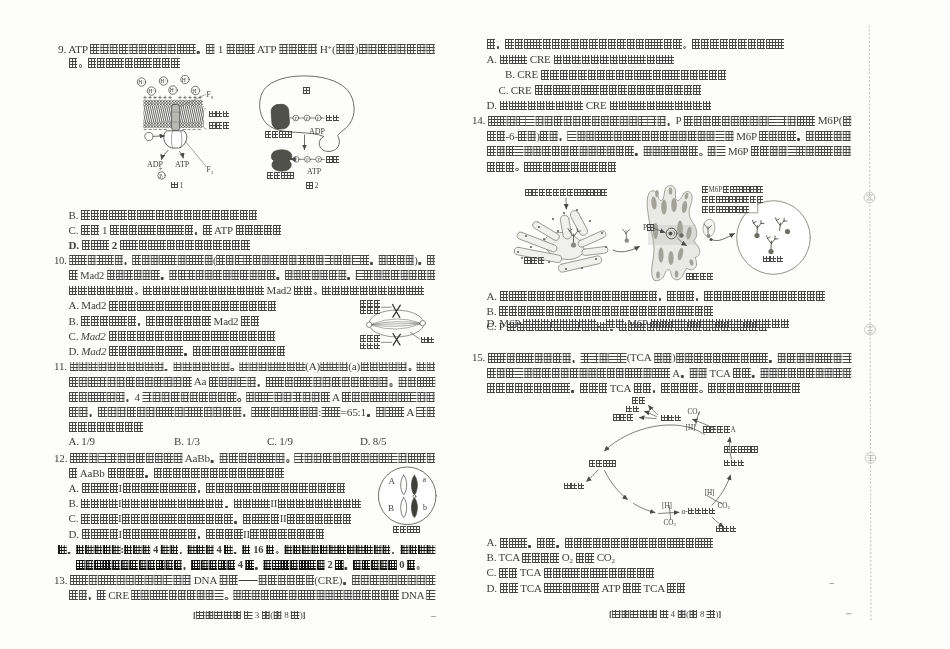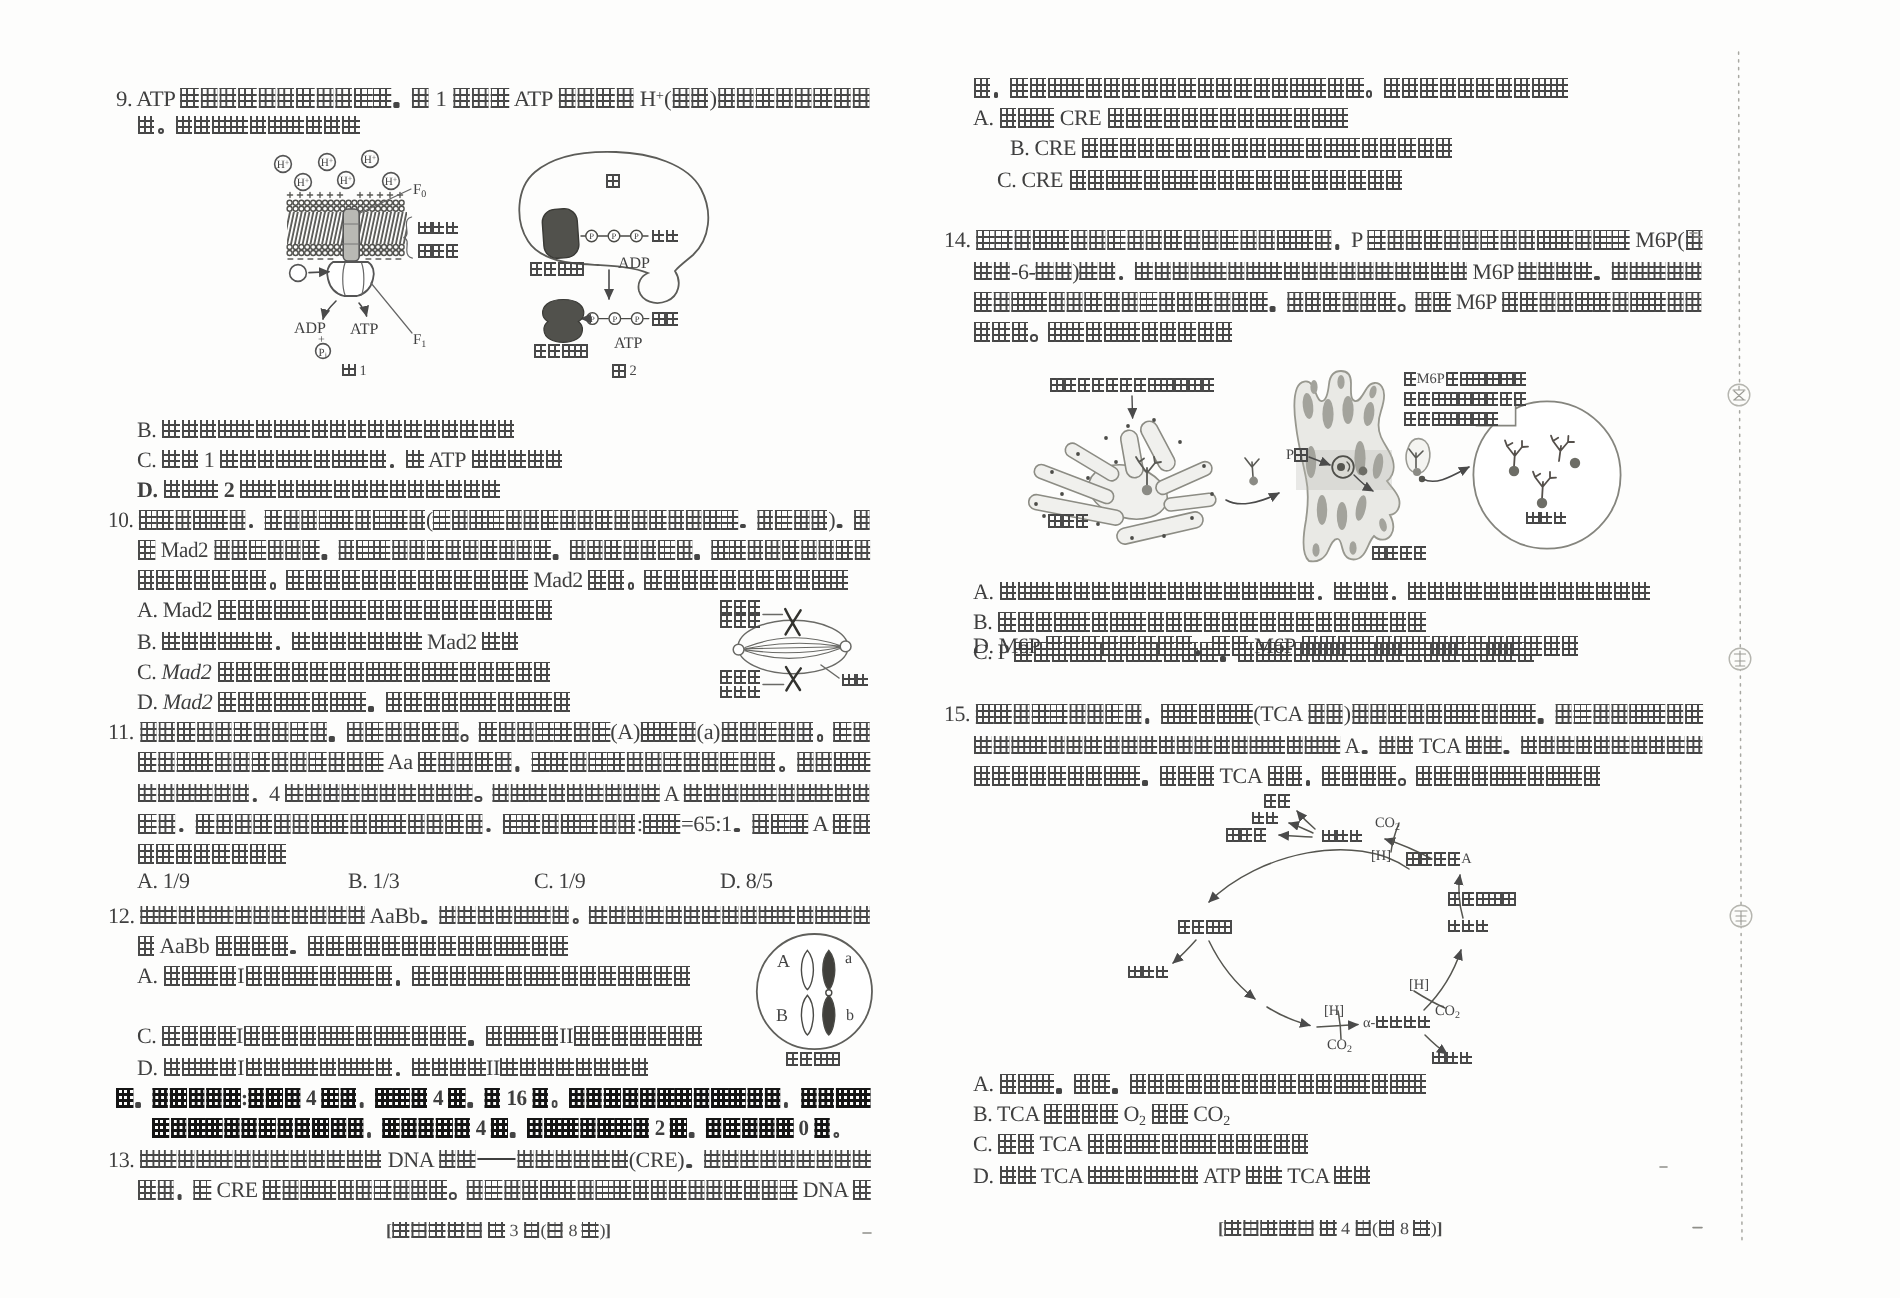--- a/index.html
+++ b/index.html
@@ -42,31 +42,33 @@
 <div class="t" id="L15" style="left:68.5px;top:391.5px;transform:scaleX(1.0071);"><i></i><i></i><i></i><i></i><i></i><i></i><i class="c"></i>4 <i></i><i></i><i></i><i></i><i></i><i></i><i></i><i></i><i></i><i></i><i class="o"></i><i></i><i></i><i></i><i></i><i></i><i></i><i></i><i></i><i></i> A <i></i><i></i><i></i><i></i><i></i><i></i><i></i><i></i><i></i><i></i></div>
 <div class="t" id="L16" style="left:68.5px;top:406.7px;transform:scaleX(1.0309);"><i></i><i></i><i class="c"></i><i></i><i></i><i></i><i></i><i></i><i></i><i></i><i></i><i></i><i></i><i></i><i></i><i></i><i></i><i></i><i class="c"></i><i></i><i></i><i></i><i></i><i></i><i></i><i></i>:<i></i><i></i>=65:1<i class="c"></i><i></i><i></i><i></i> A <i></i><i></i></div>
 <div class="t" id="L17" style="left:68.5px;top:421.9px;"><i></i><i></i><i></i><i></i><i></i><i></i><i></i><i></i></div>
 <div class="t" id="L18" style="left:68.5px;top:436.0px;">A. 1/9</div>
 <div class="t" id="L19" style="left:174.0px;top:436.0px;">B. 1/3</div>
 <div class="t" id="L20" style="left:267.0px;top:436.0px;">C. 1/9</div>
 <div class="t" id="L21" style="left:360.0px;top:436.0px;">D. 8/5</div>
 <div class="t" id="L22" style="left:53.5px;top:452.5px;transform:scaleX(1.0103);">12. <i></i><i></i><i></i><i></i><i></i><i></i><i></i><i></i><i></i><i></i><i></i><i></i> AaBb<i class="c"></i><i></i><i></i><i></i><i></i><i></i><i></i><i></i><i class="o"></i><i></i><i></i><i></i><i></i><i></i><i></i><i></i><i></i><i></i><i></i><i></i><i></i><i></i><i></i><i></i></div>
 <div class="t" id="L23" style="left:68.5px;top:467.7px;"><i></i> AaBb <i></i><i></i><i></i><i></i><i class="c"></i><i></i><i></i><i></i><i></i><i></i><i></i><i></i><i></i><i></i><i></i><i></i><i></i><i></i><i></i></div>
 <div class="t" id="L24" style="left:68.5px;top:482.9px;">A. <i></i><i></i><i></i><i></i>I<i></i><i></i><i></i><i></i><i></i><i></i><i></i><i></i><i class="c"></i><i></i><i></i><i></i><i></i><i></i><i></i><i></i><i></i><i></i><i></i><i></i><i></i><i></i><i></i><i></i></div>
+<div class="t" id="L25" style="left:68.5px;top:498.1px;">B. <i></i><i></i><i></i><i></i>I<i></i><i></i><i></i><i></i><i></i><i></i><i></i><i></i><i></i><i></i><i></i><i class="c"></i><i></i><i></i><i></i><i></i>II<i></i><i></i><i></i><i></i><i></i><i></i><i></i><i></i><i></i></div>
 <div class="t" id="L27" style="left:68.5px;top:528.5px;">D. <i></i><i></i><i></i><i></i>I<i></i><i></i><i></i><i></i><i></i><i></i><i></i><i></i><i class="c"></i><i></i><i></i><i></i><i></i>II<i></i><i></i><i></i><i></i><i></i><i></i><i></i><i></i></div>
 <div class="t" id="L26" style="left:68.5px;top:513.3px;">C. <i></i><i></i><i></i><i></i>I<i></i><i></i><i></i><i></i><i></i><i></i><i></i><i></i><i></i><i></i><i></i><i></i><i class="c"></i><i></i><i></i><i></i><i></i>II<i></i><i></i><i></i><i></i><i></i><i></i><i></i></div>
 <div class="t b" id="L28" style="left:57.5px;top:544.1px;transform:scaleX(0.9598);"><i></i><i class="c"></i><i></i><i></i><i></i><i></i><i></i>:<i></i><i></i><i></i> 4 <i></i><i></i><i class="c"></i><i></i><i></i><i></i> 4 <i></i><i class="c"></i><i></i> 16 <i></i><i class="o"></i><i></i><i></i><i></i><i></i><i></i><i></i><i></i><i></i><i></i><i></i><i></i><i></i><i class="c"></i><i></i><i></i><i></i><i></i></div>
 <div class="t b" id="L29" style="left:75.6px;top:559.3px;transform:scaleX(0.9518);"><i></i><i></i><i></i><i></i><i></i><i></i><i></i><i></i><i></i><i></i><i></i><i></i><i class="c"></i><i></i><i></i><i></i><i></i><i></i> 4 <i></i><i class="c"></i><i></i><i></i><i></i><i></i><i></i><i></i><i></i> 2 <i></i><i class="c"></i><i></i><i></i><i></i><i></i><i></i> 0 <i></i><i class="o"></i></div>
 <div class="t" id="L30" style="left:53.5px;top:574.5px;transform:scaleX(1.0037);">13. <i></i><i></i><i></i><i></i><i></i><i></i><i></i><i></i><i></i><i></i><i></i><i></i><i></i> DNA <i></i><i></i><i class="d"></i><i></i><i></i><i></i><i></i><i></i><i></i>(CRE)<i class="c"></i><i></i><i></i><i></i><i></i><i></i><i></i><i></i><i></i><i></i></div>
 <div class="t" id="L31" style="left:68.5px;top:589.8px;transform:scaleX(0.9902);"><i></i><i></i><i class="c"></i><i></i> CRE <i></i><i></i><i></i><i></i><i></i><i></i><i></i><i></i><i></i><i></i><i class="o"></i><i></i><i></i><i></i><i></i><i></i><i></i><i></i><i></i><i></i><i></i><i></i><i></i><i></i><i></i><i></i><i></i><i></i><i></i> DNA <i></i></div>
 <div class="t f" id="L32" style="left:192.5px;top:610.5px;transform:scaleX(1.0629);"><b class="k">[</b><i></i><i></i><i></i><i></i><i></i>  <i></i> 3 <i></i>(<i></i> 8 <i></i>)<b class="k">]</b></div>
 <div class="t" id="L33" style="left:486.5px;top:38.8px;"><i></i><i class="c"></i><i></i><i></i><i></i><i></i><i></i><i></i><i></i><i></i><i></i><i></i><i></i><i></i><i></i><i></i><i></i><i></i><i></i><i></i><i></i><i class="o"></i><i></i><i></i><i></i><i></i><i></i><i></i><i></i><i></i><i></i><i></i></div>
 <div class="t" id="L34" style="left:486.5px;top:54.1px;">A. <i></i><i></i><i></i> CRE <i></i><i></i><i></i><i></i><i></i><i></i><i></i><i></i><i></i><i></i><i></i><i></i><i></i></div>
 <div class="t" id="L35" style="left:505px;top:69.4px;">B. CRE <i></i><i></i><i></i><i></i><i></i><i></i><i></i><i></i><i></i><i></i><i></i><i></i><i></i><i></i><i></i><i></i><i></i><i></i><i></i><i></i></div>
 <div class="t" id="L36" style="left:486.5px;top:84.7px;margin-left:12px;">C. CRE <i></i><i></i><i></i><i></i><i></i><i></i><i></i><i></i><i></i><i></i><i></i><i></i><i></i><i></i><i></i><i></i><i></i><i></i></div>
+<div class="t" id="L37" style="left:486.5px;top:100.0px;">D. <i></i><i></i><i></i><i></i><i></i><i></i><i></i><i></i><i></i> CRE <i></i><i></i><i></i><i></i><i></i><i></i><i></i><i></i><i></i><i></i><i></i></div>
 <div class="t" id="L38" style="left:471.5px;top:115.3px;transform:scaleX(1.0083);">14. <i></i><i></i><i></i><i></i><i></i><i></i><i></i><i></i><i></i><i></i><i></i><i></i><i></i><i></i><i></i><i></i><i></i><i></i><i></i><i class="c"></i>P <i></i><i></i><i></i><i></i><i></i><i></i><i></i><i></i><i></i><i></i><i></i><i></i><i></i><i></i> M6P(<i></i></div>
 <div class="t" id="L39" style="left:486.5px;top:130.6px;transform:scaleX(0.9935);"><i></i><i></i>-6-<i></i><i></i>)<i></i><i></i><i class="c"></i><i></i><i></i><i></i><i></i><i></i><i></i><i></i><i></i><i></i><i></i><i></i><i></i><i></i><i></i><i></i><i></i><i></i><i></i> M6P <i></i><i></i><i></i><i></i><i class="c"></i><i></i><i></i><i></i><i></i><i></i></div>
 <div class="t" id="L40" style="left:486.5px;top:145.9px;transform:scaleX(0.9854);"><i></i><i></i><i></i><i></i><i></i><i></i><i></i><i></i><i></i><i></i><i></i><i></i><i></i><i></i><i></i><i></i><i class="c"></i><i></i><i></i><i></i><i></i><i></i><i></i><i class="o"></i><i></i><i></i> M6P <i></i><i></i><i></i><i></i><i></i><i></i><i></i><i></i><i></i><i></i><i></i></div>
 <div class="t" id="L41" style="left:486.5px;top:161.2px;"><i></i><i></i><i></i><i class="o"></i><i></i><i></i><i></i><i></i><i></i><i></i><i></i><i></i><i></i><i></i></div>
 <div class="t" id="L42" style="left:486.5px;top:290.5px;">A. <i></i><i></i><i></i><i></i><i></i><i></i><i></i><i></i><i></i><i></i><i></i><i></i><i></i><i></i><i></i><i></i><i></i><i class="c"></i><i></i><i></i><i></i><i class="c"></i><i></i><i></i><i></i><i></i><i></i><i></i><i></i><i></i><i></i><i></i><i></i><i></i><i></i></div>
 <div class="t" id="L43" style="left:486.5px;top:305.8px;">B. <i></i><i></i><i></i><i></i><i></i><i></i><i></i><i></i><i></i><i></i><i></i><i></i><i></i><i></i><i></i><i></i><i></i><i></i><i></i><i></i><i></i><i></i><i></i></div>
 <div class="t" id="L44" style="left:486.5px;top:321.1px;">C. P <i></i><i></i><i></i><i></i><i></i><i></i><i></i><i></i><i></i><i></i><i></i><i class="c"></i><i></i><i></i><i></i><i></i><i></i><i></i><i></i><i></i><i></i><i></i><i></i><i></i><i></i><i></i><i></i><i></i></div>
 <div class="t" id="L45" style="left:486.5px;top:318px;">D. M6P <i></i><i></i><i></i><i></i><i></i><i></i><i></i><i></i><i class="c"></i><i></i><i></i> M6P <i></i><i></i><i></i><i></i><i></i><i></i><i></i><i></i><i></i><i></i><i></i><i></i><i></i><i></i><i></i></div>
 <div class="t" id="L46" style="left:471.5px;top:352.3px;transform:scaleX(0.9961);">15. <i></i><i></i><i></i><i></i><i></i><i></i><i></i><i></i><i></i><i class="c"></i><i></i><i></i><i></i><i></i><i></i>(TCA <i></i><i></i>)<i></i><i></i><i></i><i></i><i></i><i></i><i></i><i></i><i></i><i></i><i class="c"></i><i></i><i></i><i></i><i></i><i></i><i></i><i></i><i></i></div>
 <div class="t" id="L47" style="left:486.5px;top:367.6px;transform:scaleX(0.9841);"><i></i><i></i><i></i><i></i><i></i><i></i><i></i><i></i><i></i><i></i><i></i><i></i><i></i><i></i><i></i><i></i><i></i><i></i><i></i><i></i> A<i class="c"></i><i></i><i></i> TCA <i></i><i></i><i class="c"></i><i></i><i></i><i></i><i></i><i></i><i></i><i></i><i></i><i></i><i></i></div>

